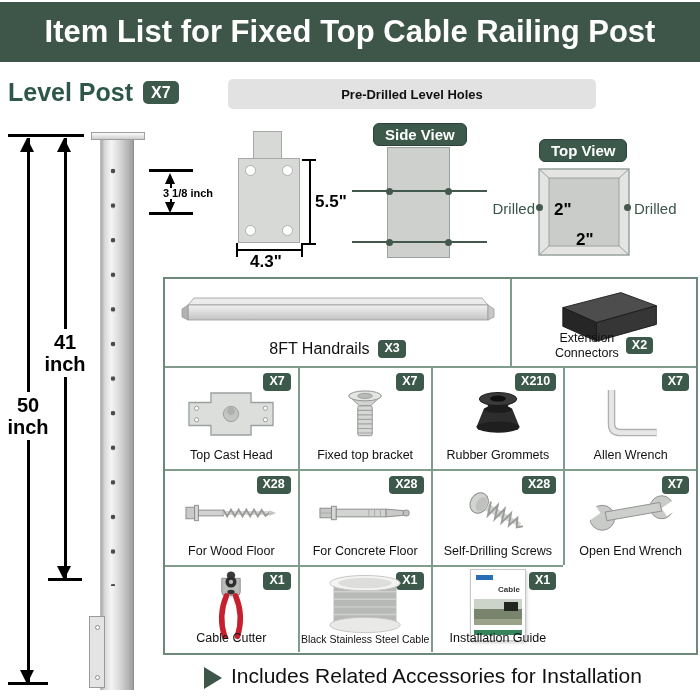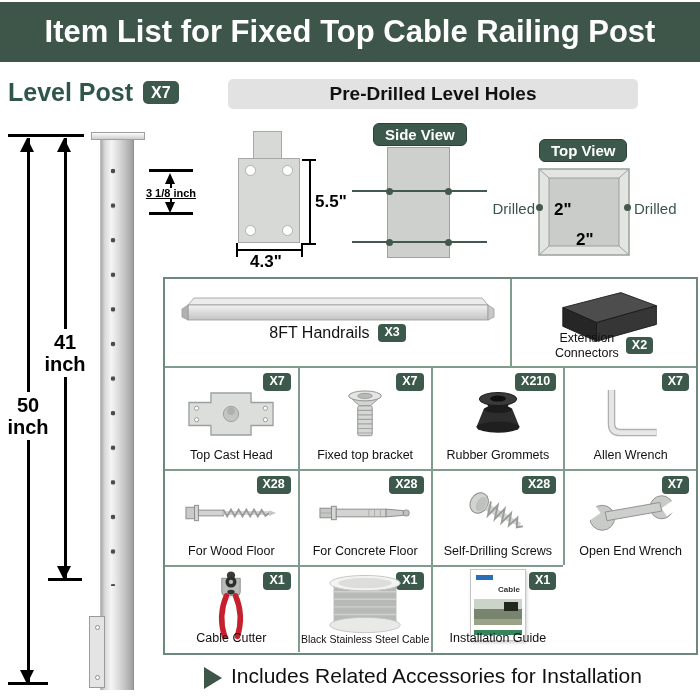--- a/index.html
+++ b/index.html
@@ -19,23 +19,23 @@
   .banner{position:absolute;left:0;top:2px;width:700px;height:60px;background:var(--banner-green);
     color:#fff;font-size:31px;font-weight:bold;display:flex;align-items:center;justify-content:center;}
 
   
   .level-post-row{position:absolute;left:8px;top:78px;display:flex;align-items:center;gap:10px;}
   .level-post-label{color:var(--accent-green);font-size:25px;font-weight:bold;}
   .badge{background:var(--badge-green);color:#fff;font-weight:bold;border-radius:5px;
     padding:2px 8px;font-size:16px;line-height:1.2;display:inline-block;}
 
   
-  .section-bar{position:absolute;left:228px;top:79px;width:410px;height:30px;background:var(--section-bar);
+  .section-bar{position:absolute;left:228px;top:79px;width:368px;height:30px;background:var(--section-bar);
     border-radius:5px;display:flex;align-items:center;justify-content:center;
-    font-size:19px;font-weight:bold;color:#111;}
+    font-size:13px;font-weight:bold;color:#111;}
 
   
   .tick{position:absolute;background:#000;}
   .vline{position:absolute;background:#000;width:2.5px;}
   .hline{position:absolute;background:#000;height:2px;}
   .arr-up{position:absolute;width:0;height:0;border-left:7px solid transparent;
     border-right:7px solid transparent;border-bottom:14px solid #000;}
   .arr-dn{position:absolute;width:0;height:0;border-left:7px solid transparent;
     border-right:7px solid transparent;border-top:14px solid #000;}
   .arr-up.sm{border-left-width:5.5px;border-right-width:5.5px;border-bottom-width:11px;}
@@ -76,21 +76,21 @@
   .drilled{position:absolute;color:#3a564a;font-size:15px;}
   .tv-num{position:absolute;font-weight:bold;font-size:17px;color:#000;}
 
   
   .parts-table{position:absolute;left:163px;top:277px;width:535px;height:378px;
     border:2px solid var(--table-border);background:#fff;}
   .row1{display:flex;height:89px;border-bottom:2px solid var(--inner-border);}
   .row1-a{width:347px;border-right:2px solid var(--inner-border);position:relative;}
   .row1-b{flex:1;position:relative;}
   .rail-wrap{position:absolute;top:16px;left:0;right:0;display:flex;justify-content:center;}
-  .r1-label-row{position:absolute;bottom:24px;left:0;right:0;display:flex;align-items:center;justify-content:center;gap:9px;}
+  .r1-label-row{position:absolute;bottom:8px;left:0;right:0;display:flex;align-items:center;justify-content:center;gap:9px;}
   .r1-label{font-size:16px;color:#111;}
   .cell-badge{background:var(--badge-green);color:#fff;font-weight:bold;font-size:12.5px;
     border-radius:4px;padding:1px 6px;line-height:1.25;}
   .ext-label{font-size:12.5px;line-height:1.15;text-align:center;color:#111;}
 
   .grid-rows{display:grid;grid-template-columns:1fr 1fr 1fr 1fr;grid-template-rows:101px 96px 87px;}
   .gcell{position:relative;border-left:2px solid var(--inner-border);border-top:2px solid var(--inner-border);}
   .gcell:nth-child(4n+1){border-left:none;}
   .gcell:nth-child(-n+4){border-top:none;}
   .gcell .cell-badge{position:absolute;top:5px;right:7px;}
@@ -144,21 +144,21 @@
     <div class="arr-up" style="left:57px;top:138px;"></div>
     <div class="arr-dn" style="left:57px;top:566px;"></div>
     <div class="tick" style="left:48px;top:578px;width:34px;height:3px;"></div>
     <div class="dim-label" style="left:41px;top:329px;width:48px;">41 inch</div>
   </div>
 
   <div>
     <div class="tick" style="left:149px;top:169px;width:44px;height:3px;"></div>
     <div class="arr-up sm" style="left:165px;top:173px;"></div>
     <div class="vline" style="left:170px;top:183px;height:5px;width:2px;"></div>
-    <div class="dim-label-sm" style="left:131px;top:187px;width:80px;text-decoration:underline;">3 1/8 inch</div>
+    <div class="dim-label-sm" style="left:148px;top:187px;width:80px;">3 1/8 inch</div>
     <div class="vline" style="left:170px;top:199px;height:5px;width:2px;"></div>
     <div class="arr-dn sm" style="left:165px;top:202px;"></div>
     <div class="tick" style="left:149px;top:212px;width:44px;height:3px;"></div>
   </div>
 
   <div>
     <div class="post-cap"></div>
     <div class="post-body"></div>
     <div class="post-holes"></div>
     <div class="post-base">

